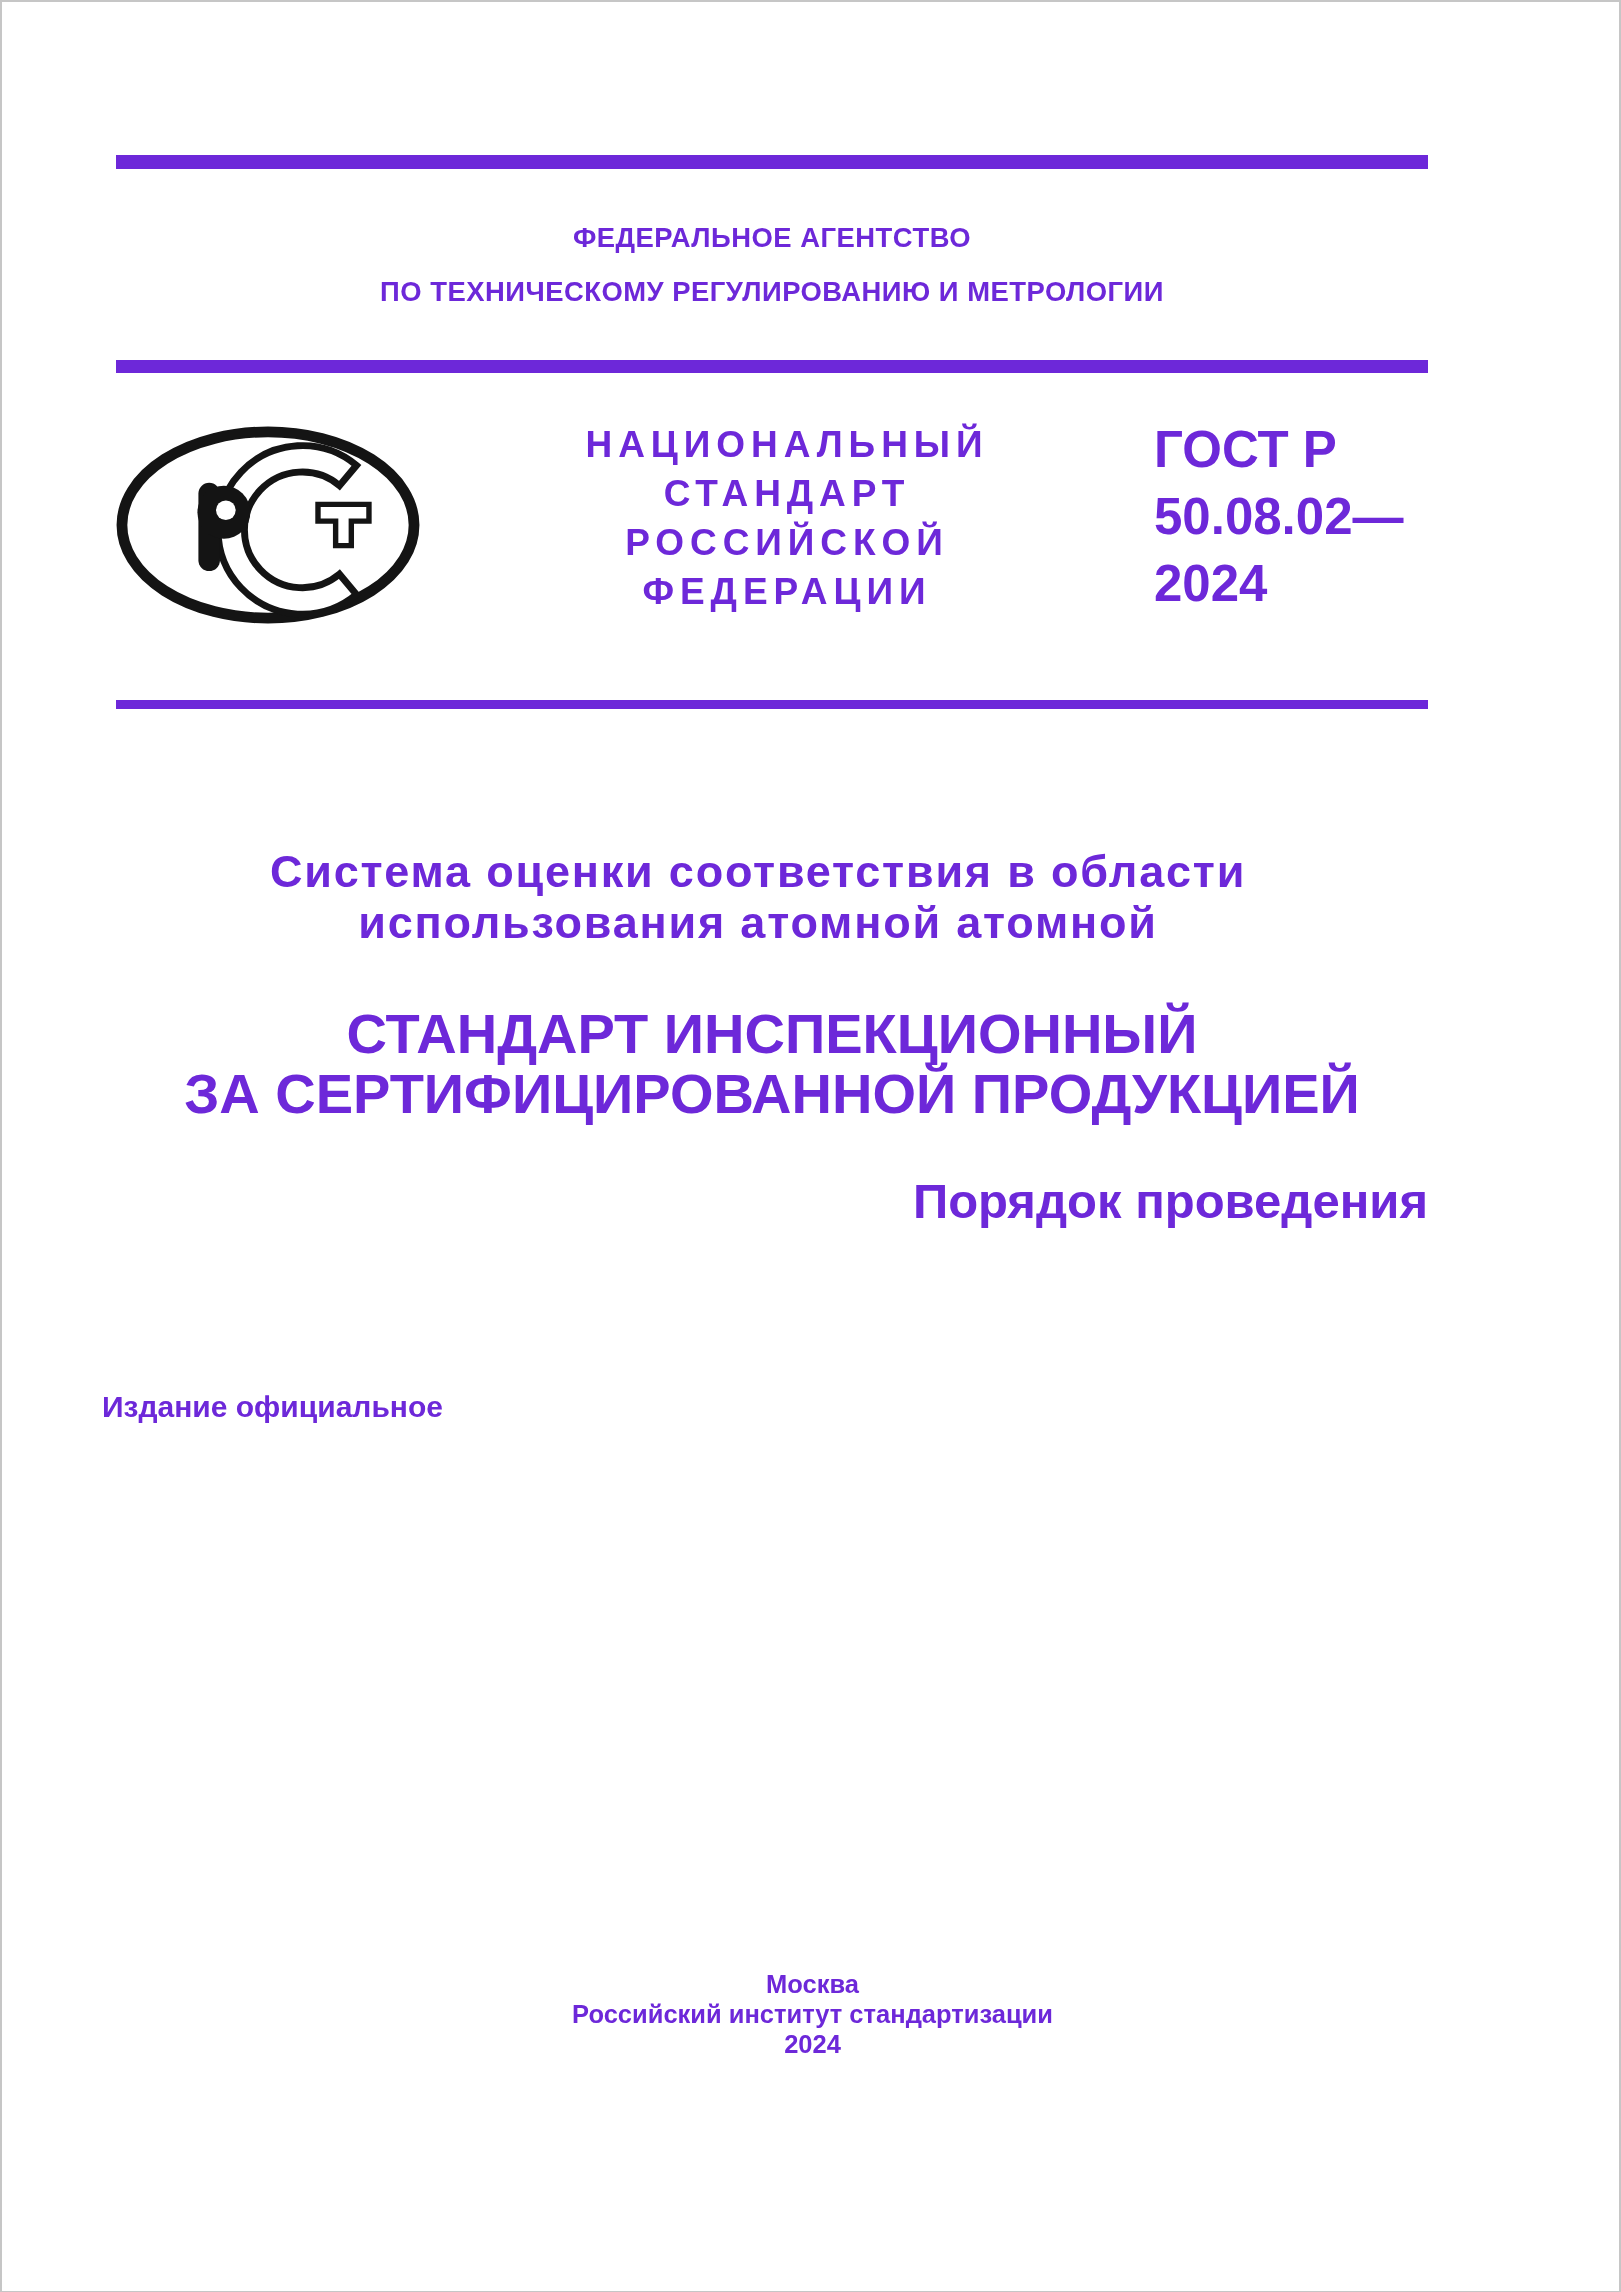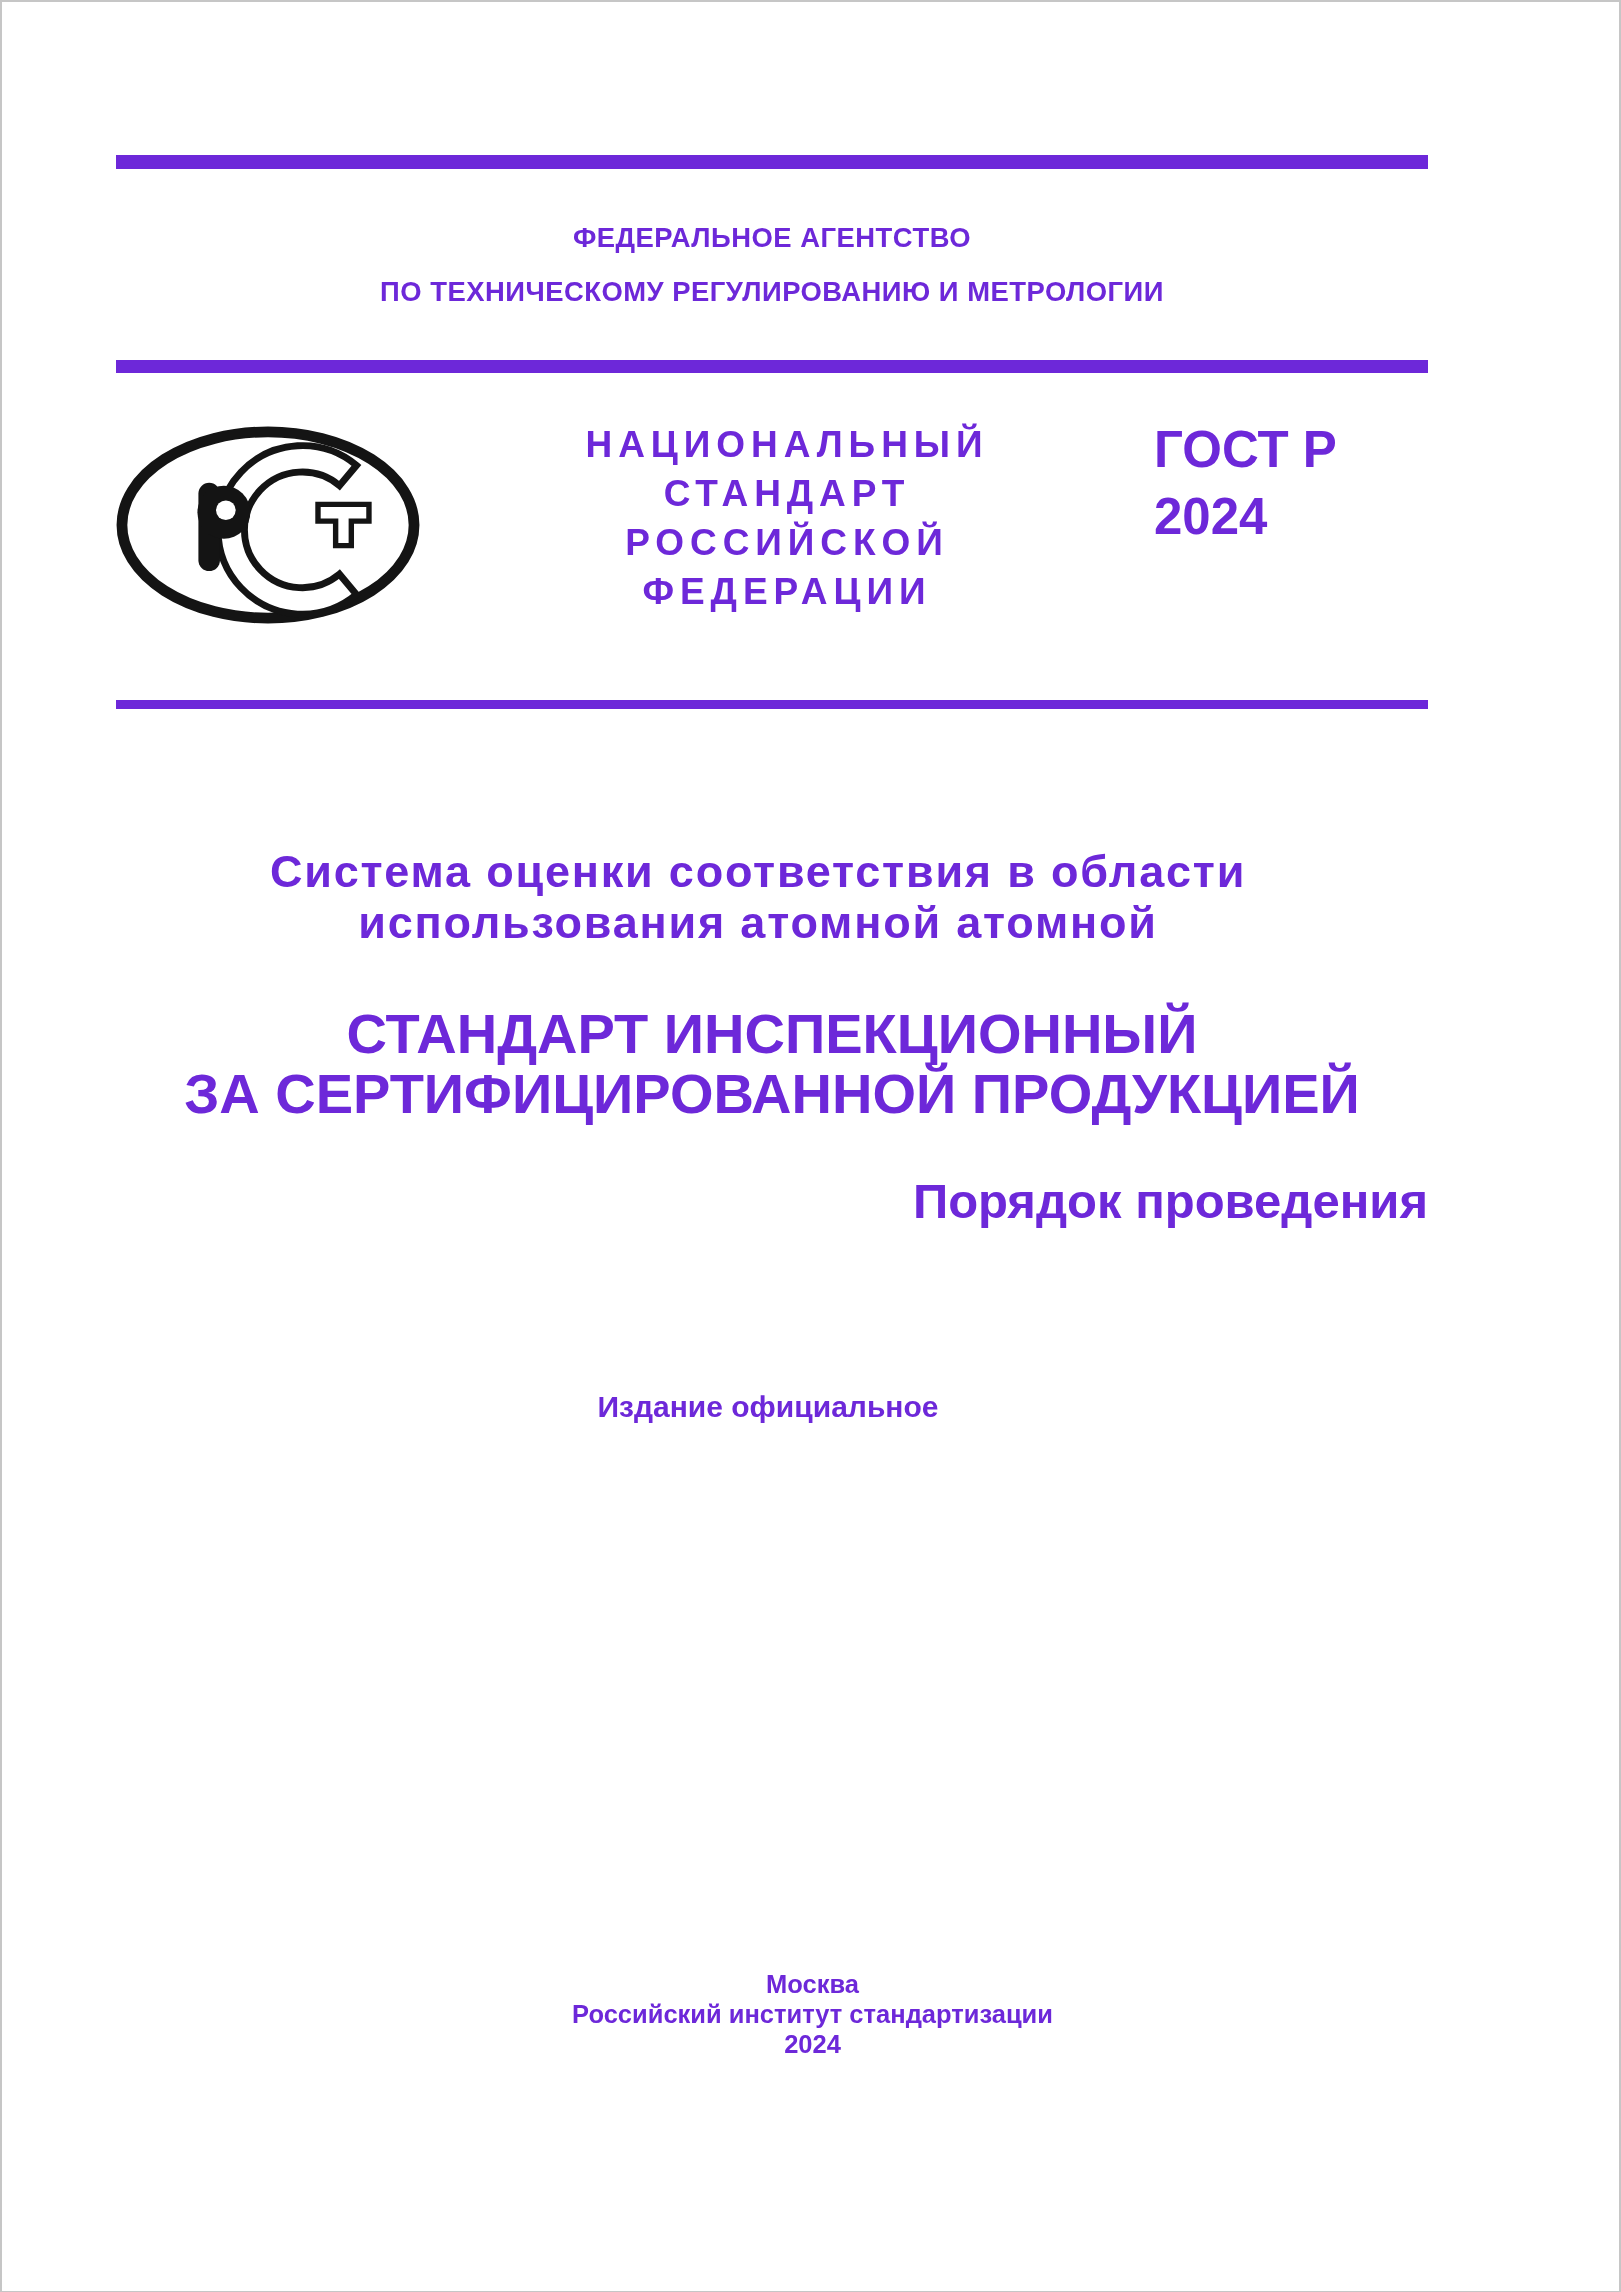--- a/index.html
+++ b/index.html
@@ -46,22 +46,22 @@
   }
   .main-title{
     position:absolute;left:114px;top:1002px;width:1312px;
     text-align:center;font-size:56px;line-height:60px;
   }
   .subtitle{
     position:absolute;left:114px;top:1172px;width:1312px;
     text-align:right;font-size:49px;line-height:55px;
   }
   .edition{
-    position:absolute;left:110px;top:1387px;width:1312px;
-    text-align:center;font-size:30px;line-height:35px;
+    position:absolute;left:100px;top:1387px;width:1312px;
+    text-align:left;font-size:30px;line-height:35px;
   }
   .imprint{
     position:absolute;left:0;top:1967px;width:1621px;
     text-align:center;font-size:25.5px;line-height:30px;
   }
 </style>
 </head>
 <body>
 
 <div class="page" style="color: #6d28d9; background: rgb(255, 255, 255);">
@@ -90,20 +90,21 @@
 
     <div class="std-type">
       <div>НАЦИОНАЛЬНЫЙ</div>
       <div>СТАНДАРТ</div>
       <div>РОССИЙСКОЙ</div>
       <div>ФЕДЕРАЦИИ</div>
     </div>
 
     <div class="designation">
       <div>ГОСТ Р</div>
+      <div>50.08.02—</div>
       <div>2024</div>
     </div>
 
   </div>
 
   <div class="bar bar3"></div>
 
   <div class="subject">
     <div>Система оценки соответствия в области</div>
     <div>использования атомной атомной</div>

